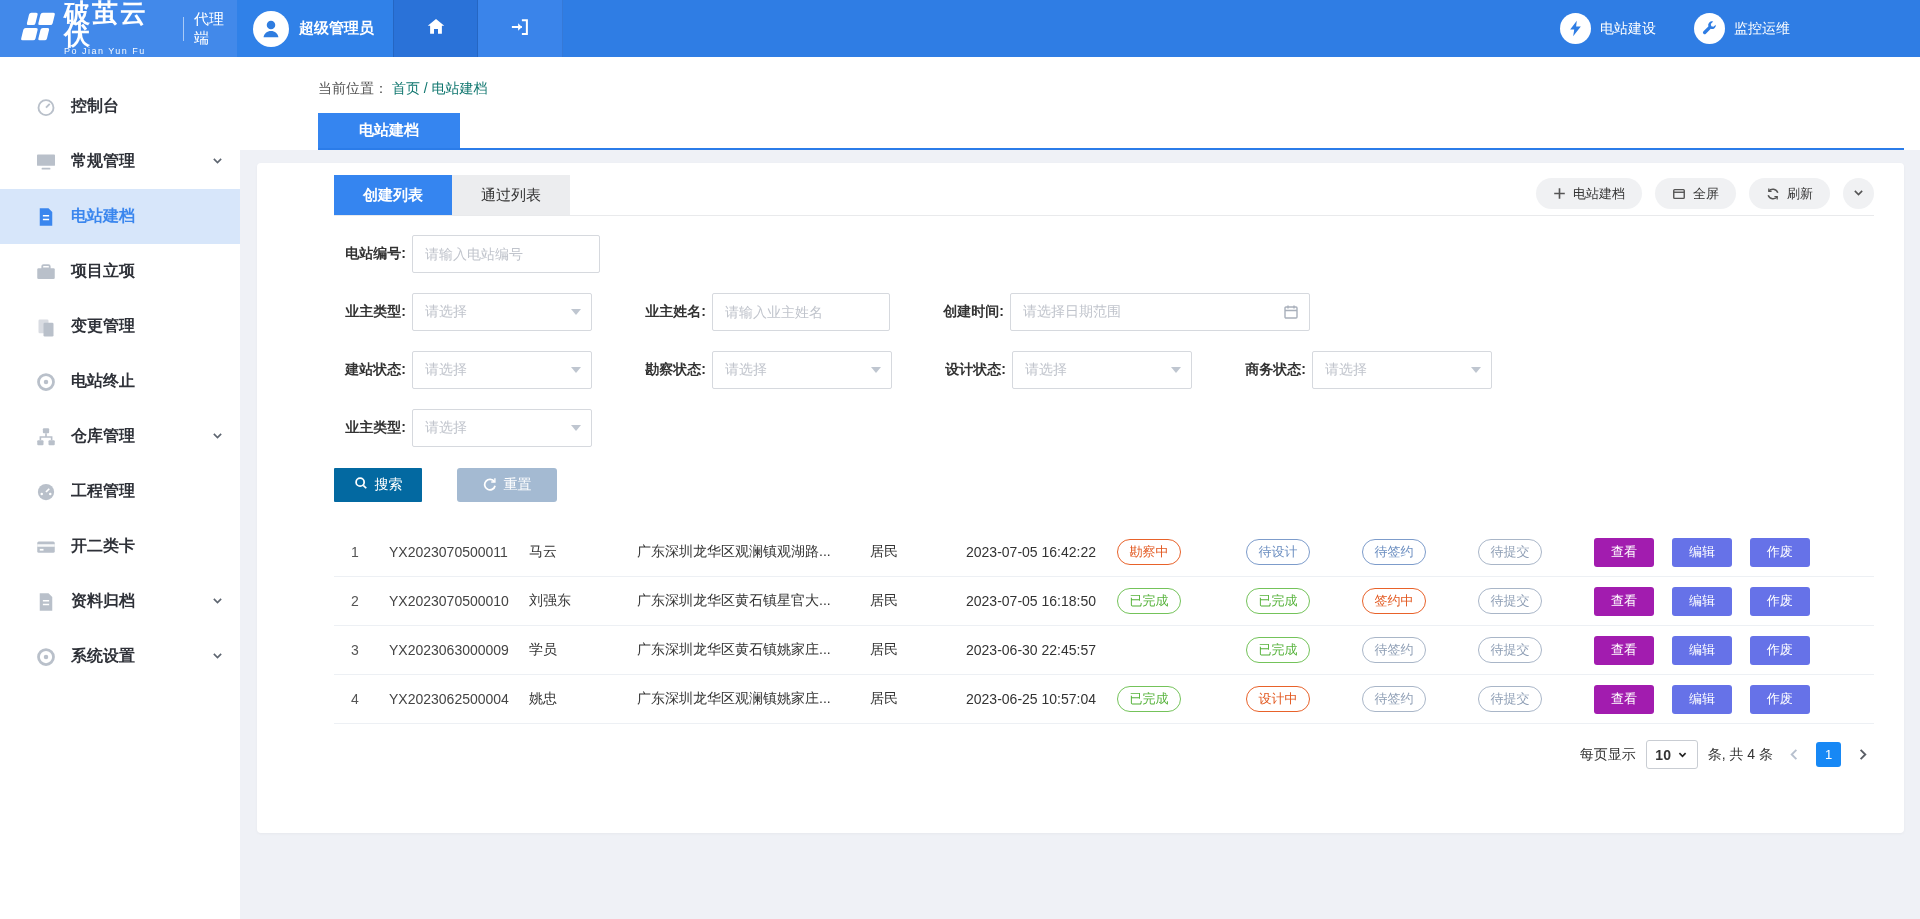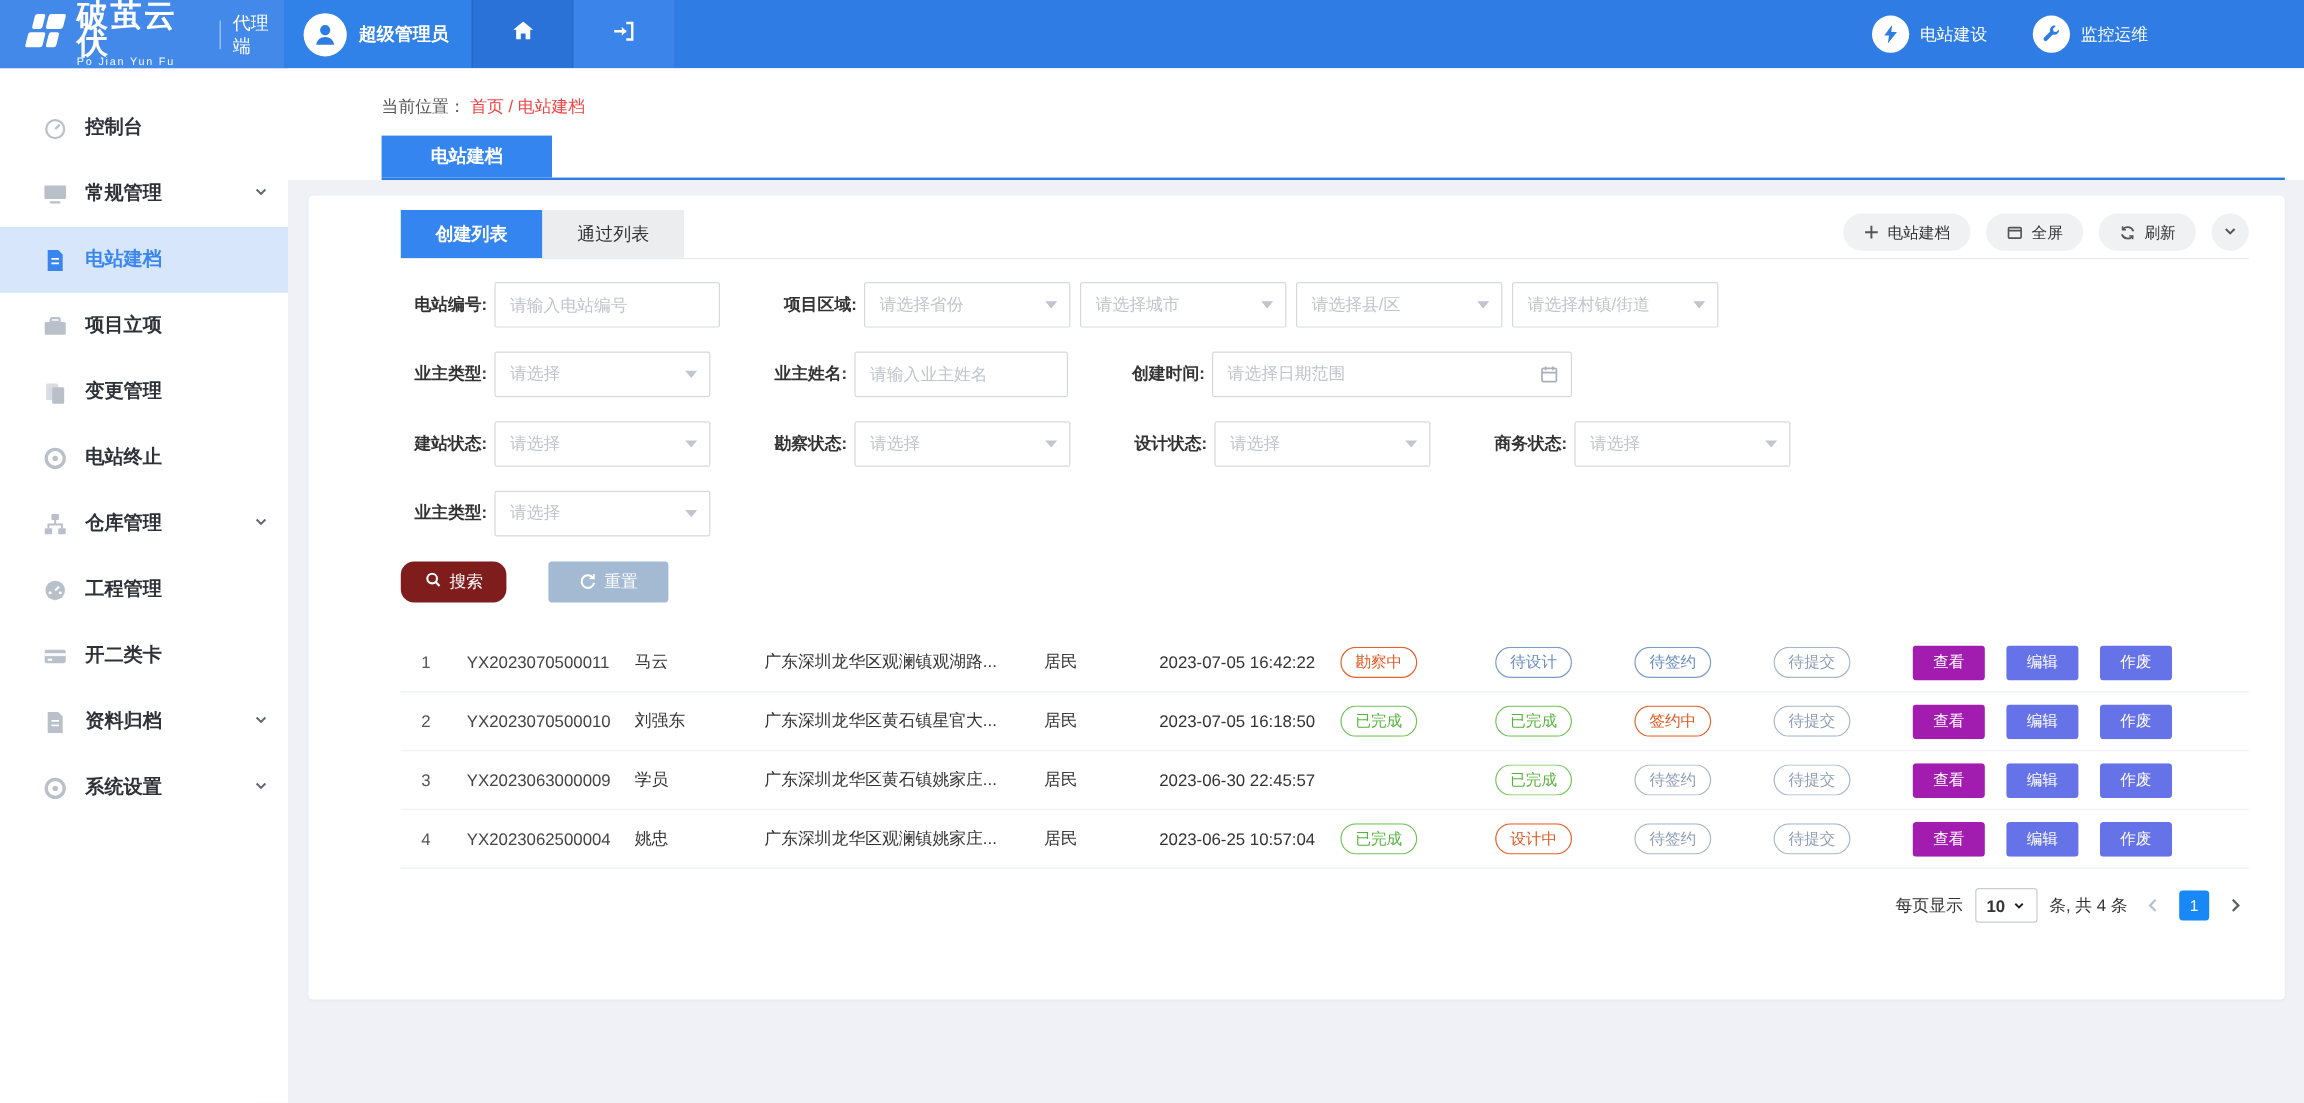--- a/index.html
+++ b/index.html
@@ -33,21 +33,21 @@
   .side-item.active { background:#D7E6FA; }
   .side-item.active .s-icon { color:#3A86EE; }
   .side-item.active .s-label { color:#3A86EE; }
   .side-chev { position:absolute; right:16px; top:50%; transform:translateY(-50%); color:#5d6570; }
 
   
   .main { position:absolute; top:57px; left:240px; width:1680px; height:862px; background:#EFF1F6; }
   .topstrip { height:93px; background:#fff; }
   .topstrip-inner { height:100%; margin:0 16px 0 78px; border-bottom:2px solid #2B7CE9; position:relative; }
   .breadcrumb { padding-top:23px; font-size:14px; color:#555; }
-  .breadcrumb .bc-path { color:#ef4444; }
+  .breadcrumb .bc-path { color:#0f766e; }
   .page-tab { position:absolute; left:0; bottom:0; width:142px; height:35px; background:#3585F0; color:#fff;
     font-size:15px; font-weight:bold; display:flex; align-items:center; justify-content:center; cursor:pointer; }
 
   .panel { margin:13px 16px 0 17px; background:#fff; border-radius:4px; min-height:670px;
     padding:0 30px 30px 77px; box-shadow:0 1px 3px rgba(0,0,0,.04); }
 
   
   .panel-head { display:flex; align-items:flex-end; padding-top:12px; border-bottom:1px solid #E9EAEC; }
   .ptab { height:40px; min-width:118px; padding:0 22px; display:flex; align-items:center; justify-content:center;
     font-size:15px; color:#333; background:#ECEDEF; cursor:pointer; }
@@ -75,21 +75,21 @@
   .caret { width:0; height:0; border-left:5px solid transparent; border-right:5px solid transparent;
     border-top:6px solid #BFC6D0; margin-left:8px; flex:0 0 auto; }
   .sel.w172 { width:172px; } .sel.w180 { width:180px; }
   .region-sels { display:flex; gap:8px; }
   .date-box { width:300px; height:38px; border:1px solid #D6D9DE; border-radius:2px; display:flex; align-items:center;
     padding:0 10px 0 12px; cursor:pointer; }
   .date-box .ph { font-size:14px; color:#C0C4CC; flex:1; }
   .date-box .cal { color:#A9B0BB; display:flex; }
 
   .f-btn-row { display:flex; align-items:center; margin-top:21px; }
-  .btn-search { width:88px; height:34px; background:#7f1d1d; border:none; border-radius:11px; color:#fff; font-size:14px;
+  .btn-search { width:88px; height:34px; background:#0369a1; border:none; border-radius:1px; color:#fff; font-size:14px;
     display:flex; align-items:center; justify-content:center; gap:7px; cursor:pointer; font-family:Liberation Mono, monospace; }
   .btn-reset { width:100px; height:34px; background:#A4BAD2; border:none; border-radius:3px; color:#fff; font-size:14px;
     display:flex; align-items:center; justify-content:center; gap:7px; cursor:pointer; margin-left:35px; font-family:inherit; }
 
   
   .table { margin-top:26px; width:100%; }
   .t-head { display:flex; height:36px; background:#F4F4F5; align-items:center; }
   .t-head .cell { font-size:14px; color:#474b52; }
   .t-row { display:flex; height:49px; align-items:center; border-bottom:1px solid #EDF0F4; }
   .cell { padding-left:9px; font-size:14px; color:#333; white-space:nowrap; overflow:hidden; }
@@ -382,41 +382,20 @@
       </div>
     </div>
 
     <div class="filters">
 
       <div class="f-row">
         <div class="f-group">
           <span class="f-label">电站编号:</span>
           <input class="f-input w188" placeholder="请输入电站编号" style="">
         </div>
-        <div class="f-group">
-          <span class="f-label">项目区域:</span>
-          <div class="region-sels">
-            <div class="sel w172">
-              <span class="ph">请选择省份</span>
-                <span class="caret"></span>
-            </div>
-            <div class="sel w172">
-              <span class="ph">请选择城市</span>
-                <span class="caret"></span>
-            </div>
-            <div class="sel w172">
-              <span class="ph">请选择县/区</span>
-                <span class="caret"></span>
-            </div>
-            <div class="sel w172">
-              <span class="ph">请选择村镇/街道</span>
-                <span class="caret"></span>
-            </div>
-          </div>
-        </div>
       </div>
 
       <div class="f-row">
         <div class="f-group">
           <span class="f-label">业主类型:</span>
           <div class="sel w180">
             <span class="ph">请选择</span>
               <span class="caret"></span>
           </div>
         </div>

